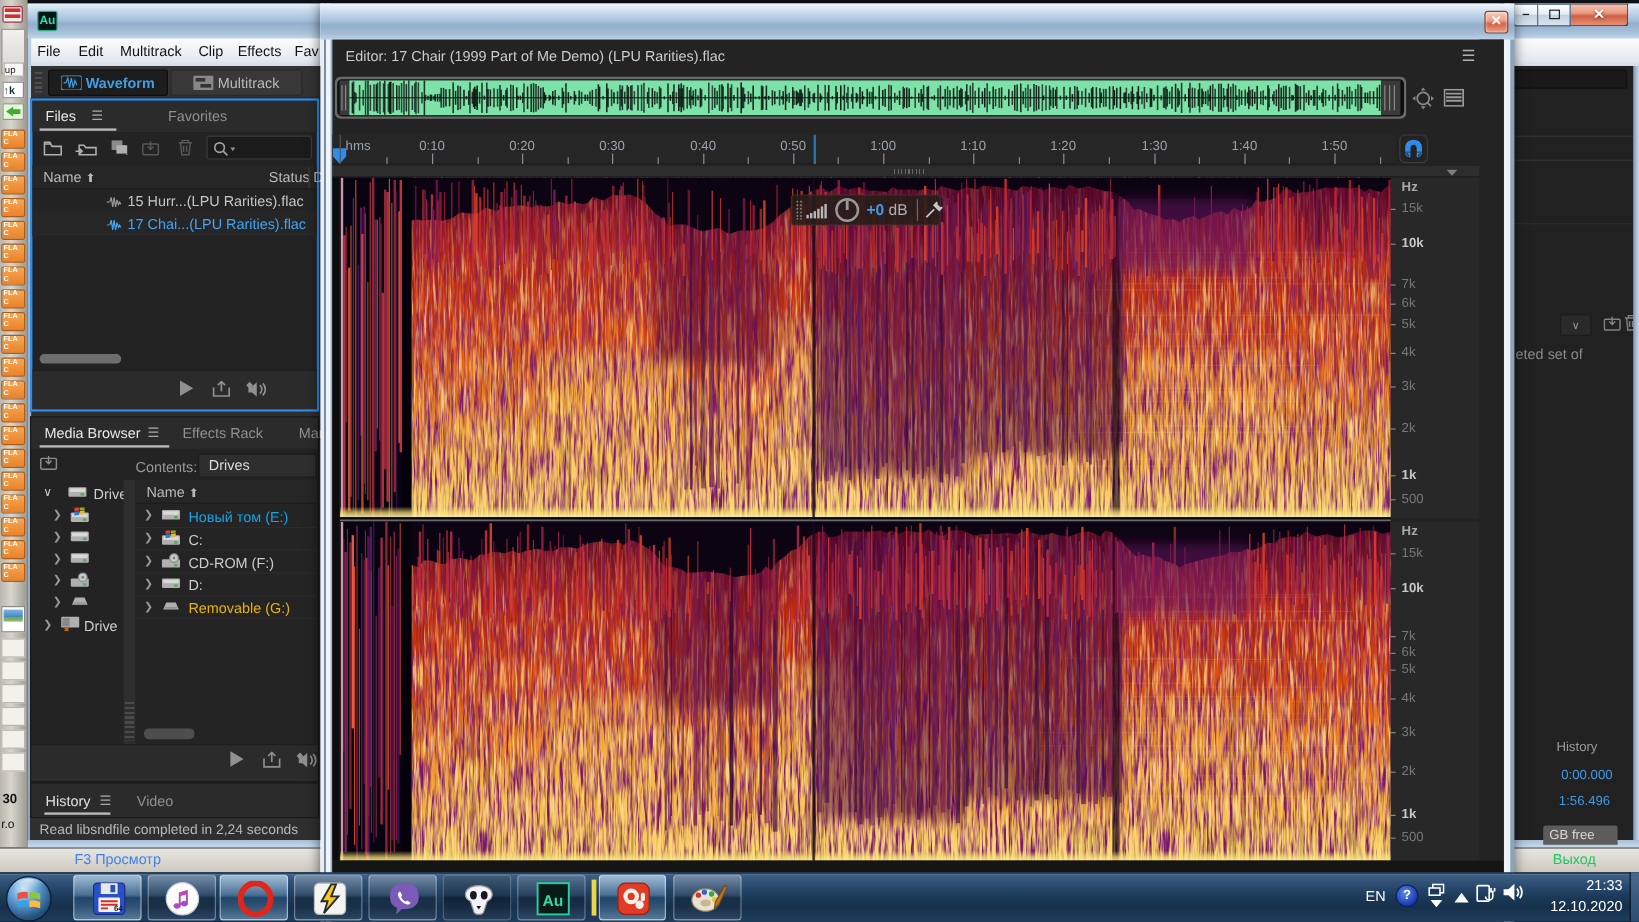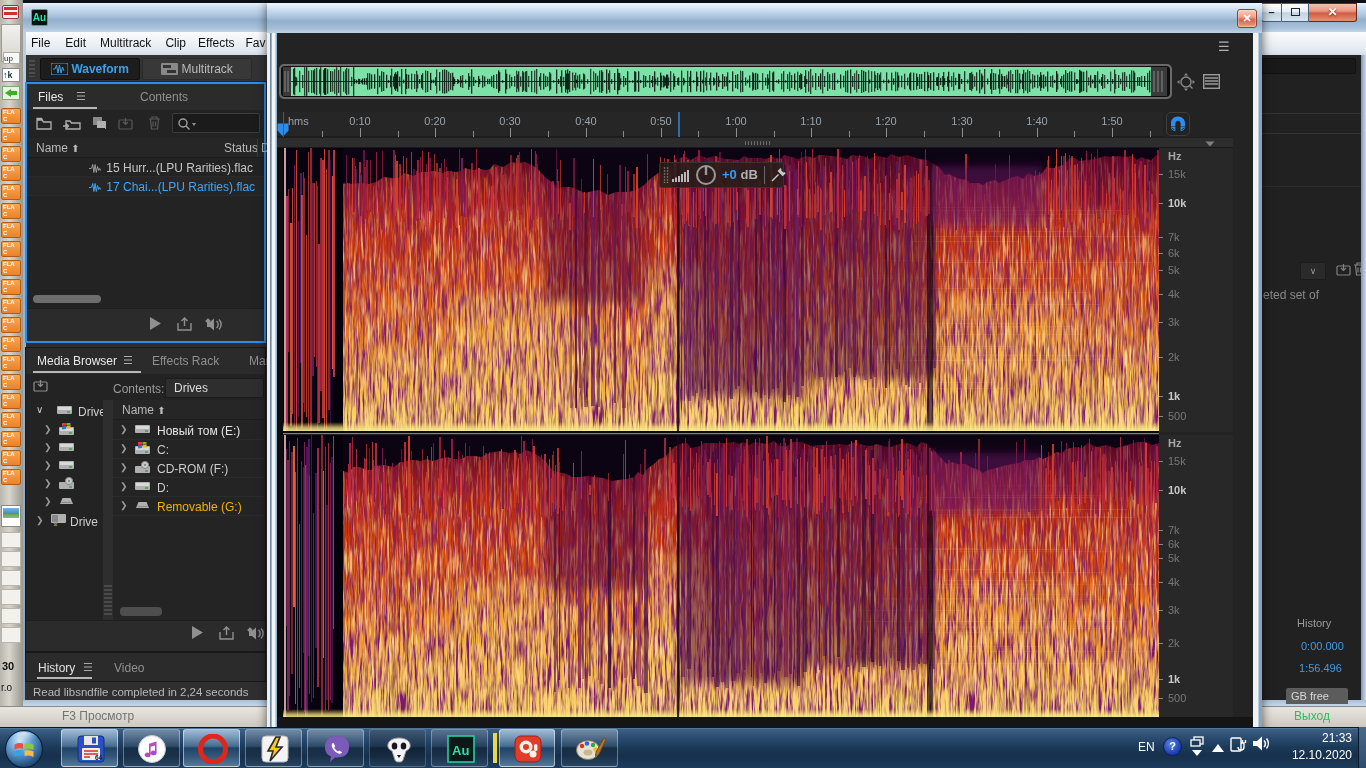--- a/index.html
+++ b/index.html
@@ -41,21 +41,21 @@
     <div class="" style="position:absolute;left:3px;top:508px;width:16px;height:10px;background:linear-gradient(#7ab4e0,#4a88c0 60%,#6aa05a 60%,#8cc070)"></div>
     <div class="" style="position:absolute;left:1px;top:532px;width:20px;height:16px;background:#f2f1ec;border:1px solid #b8b5ad"></div>
     <div class="" style="position:absolute;left:1px;top:551px;width:20px;height:16px;background:#f2f1ec;border:1px solid #b8b5ad"></div>
     <div class="" style="position:absolute;left:1px;top:570px;width:20px;height:16px;background:#f2f1ec;border:1px solid #b8b5ad"></div>
     <div class="" style="position:absolute;left:1px;top:589px;width:20px;height:16px;background:#f2f1ec;border:1px solid #b8b5ad"></div>
     <div class="" style="position:absolute;left:1px;top:608px;width:20px;height:16px;background:#f2f1ec;border:1px solid #b8b5ad"></div>
     <div class="" style="position:absolute;left:1px;top:627px;width:20px;height:16px;background:#f2f1ec;border:1px solid #b8b5ad"></div>
     <div class="" style="position:absolute;left:2px;top:660px;width:20px;height:14px;font-size:11px;color:#111;font-weight:bold">30</div>
     <div class="" style="position:absolute;left:1px;top:682px;width:22px;height:12px;font-size:10px;color:#111">r.o</div>
     <div class="" style="position:absolute;left:0;top:706px;width:1366px;height:21px;background:linear-gradient(#e8e6e0,#cdc9c0);border-top:1px solid #8a8a8a"></div>
-    <div class="" style="position:absolute;left:62px;top:709px;width:140px;height:14px;font-size:12px;color:#737373">F3 Просмотр</div>
+    <div class="" style="position:absolute;left:62px;top:709px;width:140px;height:14px;font-size:12px;color:#3b82f6">F3 Просмотр</div>
     <div class="" style="position:absolute;left:712px;top:707px;width:1px;height:19px;background:#999"></div>
     <div class="" style="position:absolute;left:1294px;top:709px;width:60px;height:14px;font-size:12px;color:#22c55e">Выход</div>
     <div class="" style="position:absolute;left:23px;top:3px;width:1343px;height:703px;background:linear-gradient(#c2d4e8,#9db6d0 30%,#8aa6c4)"></div>
     <div class="" style="position:absolute;left:23px;top:3px;width:1343px;height:29px;background:linear-gradient(#e9f2fb 0%,#cfdff1 15%,#a9c3dd 45%,#93afcc 58%,#a9c2da 85%,#c0d4e8 100%)"></div>
     <div class="" style="position:absolute;left:31px;top:9px;width:17px;height:17px;background:#071310;border:1px solid #20b890;border-radius:2px;color:#2adfae;font-size:10px;font-weight:bold;text-align:center;line-height:15px">Au</div>
     <div class="" style="position:absolute;left:1261px;top:3px;width:21px;height:19px;background:linear-gradient(#fdfeff 0%,#e7eef6 45%,#c3d3e2 52%,#d7e4ef 100%);border:1px solid #4a617a;border-radius:0 0 0 3px;color:#222;font-size:11px;text-align:center;line-height:17px;font-weight:bold">–</div>
     <div class="" style="position:absolute;left:1282px;top:3px;width:27px;height:19px;background:linear-gradient(#fdfeff 0%,#e7eef6 45%,#c3d3e2 52%,#d7e4ef 100%);border:1px solid #4a617a;border-left:none;color:#222;font-size:9px;text-align:center;line-height:18px"><span style="display:inline-block;width:9px;height:8px;border:1px solid #222"></span></div>
     <div class="" style="position:absolute;left:1309px;top:3px;width:48px;height:19px;background:linear-gradient(#f6c0ae 0%,#ea9a85 40%,#ce5f45 55%,#e59175 100%);border:1px solid #5a2a1a;border-left:none;border-radius:0 0 3px 0;color:#fff;font-size:12px;text-align:center;line-height:17px;font-weight:bold;text-shadow:0 1px 2px #802a10">✕</div>
     <div class="" style="position:absolute;left:26px;top:32px;width:1340px;height:23px;background:linear-gradient(#fbfcfd,#e3e9f1 80%,#d4dce8)"><span style="display:inline-block;font-size:12px;color:#111;padding:4px 0 0 0;margin-left:5px">File</span><span style="display:inline-block;font-size:12px;color:#111;padding:4px 0 0 0;margin-left:15px">Edit</span><span style="display:inline-block;font-size:12px;color:#111;padding:4px 0 0 0;margin-left:14px">Multitrack</span><span style="display:inline-block;font-size:12px;color:#111;padding:4px 0 0 0;margin-left:14px">Clip</span><span style="display:inline-block;font-size:12px;color:#111;padding:4px 0 0 0;margin-left:12px">Effects</span><span style="display:inline-block;font-size:12px;color:#111;padding:4px 0 0 0;margin-left:11px">Fav</span></div>
     <div class="" style="position:absolute;left:26px;top:55px;width:1337px;height:645px;background:#2e2e2e"></div>
@@ -69,21 +69,21 @@
     <div class="" style="position:absolute;left:142px;top:58px;width:110px;height:22px;background:#383838;border:1px solid #2a2a2a;border-radius:2px;font-size:12px;color:#bbb;text-align:center;line-height:20px"><svg width="17" height="12" style="vertical-align:-2px">
         <rect x="0" y="0" width="17" height="12" rx="1" fill="#888"></rect>
         <rect x="2" y="2" width="8" height="3" fill="#333"></rect>
         <rect x="6" y="7" width="9" height="3" fill="#333"></rect>
       </svg> Multitrack</div>
     <div class="" style="position:absolute;left:25px;top:82px;width:241px;height:261px;background:#232323;border:2px solid #2f8de9"></div>
     <div class="" style="position:absolute;left:27px;top:84px;width:237px;height:26px;background:#2b2b2b"></div>
     <div class="" style="position:absolute;left:38px;top:90px;width:40px;height:14px;font-size:12px;color:#e8e8e8">Files</div>
     <div class="" style="position:absolute;left:76px;top:90px;width:16px;height:14px;font-size:11px;color:#aaa">☰</div>
     <div class="" style="position:absolute;left:33px;top:107px;width:64px;height:2px;background:#b8b8b8"></div>
-    <div class="" style="position:absolute;left:140px;top:90px;width:70px;height:14px;font-size:12px;color:#909090">Contents</div>
+    <div class="" style="position:absolute;left:140px;top:90px;width:70px;height:14px;font-size:12px;color:#909090">Favorites</div>
     <div class="" style="position:absolute;left:36px;top:117px;width:18px;height:14px"><svg width="16" height="13">
         <path d="M1 3 h5 l1.5 2 H15 v7 H1 z M1 3 v-1.5 h4.5 l1 1.5" fill="none" stroke="#b0b0b0" stroke-width="1.3"></path>
       </svg></div>
     <div class="" style="position:absolute;left:62px;top:117px;width:20px;height:14px"><svg width="19" height="13">
         <path d="M4 4 h4 l1.5 2 H18 v6 H4 z" fill="none" stroke="#b0b0b0" stroke-width="1.3"></path>
         <path d="M1 9 l5 0 M4 6.5 l2.5 2.5 L4 11.5" stroke="#b0b0b0" fill="none" stroke-width="1.3"></path>
       </svg></div>
     <div class="" style="position:absolute;left:92px;top:116px;width:18px;height:15px"><svg width="15" height="13">
         <rect x="1" y="1" width="9" height="8" fill="#8a8a8a"></rect>
         <rect x="5" y="5" width="9" height="7" fill="#b0b0b0"></rect>
@@ -197,21 +197,21 @@
     <div class="" style="position:absolute;left:113px;top:400px;width:151px;height:220px;background:#242424"></div>
     <div class="" style="position:absolute;left:113px;top:400px;width:151px;height:20px;background:#262626;border-bottom:1px solid #1d1d1d"></div>
     <div class="" style="position:absolute;left:122px;top:403px;width:60px;height:14px;font-size:12px;color:#b9b9b9">Name <span style="font-size:10px">⬆</span></div>
     <div class="" style="position:absolute;left:113px;top:421px;width:151px;height:19px;border-bottom:1px solid #2b2b2b"></div>
     <div class="" style="position:absolute;left:120px;top:424px;width:10px;height:12px;font-size:9px;color:#999">❯</div>
     <div class="" style="position:absolute;left:134px;top:423px;width:18px;height:14px"><svg width="17" height="12">
         <rect x="1" y="2" width="15" height="8" rx="1" fill="#b0b0b0"></rect>
         <rect x="2" y="3" width="13" height="3" fill="#d8d8d8"></rect>
         <rect x="11" y="7" width="3" height="2" fill="#5a5"></rect>
       </svg></div>
-    <div class="" style="position:absolute;left:157px;top:424px;width:105px;height:13px;font-size:12px;color:#e5e5e5">Новый том (E:)</div>
+    <div class="" style="position:absolute;left:157px;top:424px;width:105px;height:13px;font-size:12px;color:#0ea5e9">Новый том (E:)</div>
     <div class="" style="position:absolute;left:113px;top:440px;width:151px;height:19px;border-bottom:1px solid #2b2b2b"></div>
     <div class="" style="position:absolute;left:120px;top:443px;width:10px;height:12px;font-size:9px;color:#999">❯</div>
     <div class="" style="position:absolute;left:134px;top:442px;width:18px;height:14px"><svg width="17" height="13">
         <rect x="1" y="4" width="15" height="8" rx="1" fill="#b0b0b0"></rect>
         <rect x="2" y="5" width="13" height="3" fill="#d8d8d8"></rect>
         <rect x="11" y="9" width="3" height="2" fill="#5a5"></rect>
         <g transform="translate(4,0)">
           <rect x="0" y="0" width="4" height="3" fill="#e33e2b" transform="skewY(-8)"></rect>
           <rect x="4.5" y="0" width="4" height="3" fill="#7db72a" transform="skewY(-8)"></rect>
           <rect x="0" y="3.5" width="4" height="3" fill="#2a7bd7" transform="skewY(-8)"></rect>
@@ -280,20 +280,21 @@
       </svg></div>
     <div class="" style="position:absolute;left:1263px;top:288px;width:90px;height:14px;font-size:12px;color:#8a8a8a">eted set of</div>
     <div class="" style="position:absolute;left:1297px;top:617px;width:60px;height:13px;font-size:11px;color:#9a9a9a">History</div>
     <div class="" style="position:absolute;left:1301px;top:640px;width:60px;height:13px;font-size:11px;color:#3f9ae8">0:00.000</div>
     <div class="" style="position:absolute;left:1299px;top:662px;width:60px;height:13px;font-size:11px;color:#3f9ae8">1:56.496</div>
     <div class="" style="position:absolute;left:1286px;top:688px;width:62px;height:16px;background:#5c5c5c;border-radius:2px 2px 0 0;font-size:11px;color:#d8d8d8;padding:2px 0 0 5px">GB free</div>
     <div class="" style="position:absolute;left:267px;top:3px;width:995px;height:765px;background:linear-gradient(90deg,#e8eff6 0,#e8eff6 3px,#8fa5bb 3px,#5a6a7a 4px,#f0f5fa 5px,#f0f5fa 8px,#93b0ca 9px,#93b0ca 983px,#55687c 984px,#55687c 986px,#eef3f8 986px,#eef3f8 991px,#8aa4be 992px,#8aa4be 995px);box-shadow:0 0 10px rgba(0,0,0,0.6)"></div>
     <div class="" style="position:absolute;left:267px;top:3px;width:995px;height:30px;background:linear-gradient(#f0f6fc 0%,#d4e3f3 18%,#a8c2dc 48%,#92aeca 60%,#a6bed6 85%,#bed2e6 100%)"></div>
     <div class="" style="position:absolute;left:1237px;top:9px;width:20px;height:19px;background:linear-gradient(#f7cdbc 0%,#eda28c 40%,#d4654a 58%,#e8a184 100%);border:1px solid #8a4534;border-radius:3px;color:#fff;font-size:11px;font-weight:bold;text-align:center;line-height:17px;box-shadow:inset 0 0 2px #fff">✕</div>
     <div class="" style="position:absolute;left:277px;top:33px;width:976px;height:735px;background:#232323"></div>
+    <div class="" style="position:absolute;left:288px;top:40px;width:700px;height:15px;font-size:12px;color:#cccccc">Editor: 17 Chair (1999 Part of Me Demo) (LPU Rarities).flac</div>
     <div class="" style="position:absolute;left:1218px;top:39px;width:18px;height:16px;font-size:13px;color:#b0b0b0">☰</div>
     <div class="" style="position:absolute;left:279px;top:63px;width:893px;height:37px"><svg width="893" height="37">
         <rect x="0" y="1" width="893" height="35" rx="5" fill="#6a6a6a"></rect>
         <rect x="2" y="3" width="889" height="31" rx="4" fill="#0c0f0d"></rect>
         <rect x="12" y="4" width="860" height="29" fill="#7de2a8"></rect>
         <path d="M12 18.5 h860" stroke="#07100a" stroke-width="0.8"></path>
         <rect x="14" y="5.7" width="1.3" height="25.6" fill="#0a120c" opacity="0.90"></rect>
         <rect x="15" y="4.7" width="1.3" height="27.6" fill="#0a120c" opacity="0.78"></rect>
         <rect x="16" y="13.6" width="1.3" height="9.8" fill="#0a120c" opacity="0.78"></rect>
         <rect x="17" y="14.6" width="1.3" height="7.7" fill="#0a120c" opacity="0.78"></rect>
@@ -2264,21 +2265,21 @@
           <rect x="7" y="8" width="2" height="6"></rect>
           <rect x="10" y="6" width="2" height="8"></rect>
           <rect x="13" y="4" width="2" height="10"></rect>
           <rect x="16" y="2" width="2" height="12"></rect>
         </g>
       </svg></div>
     <div class="" style="position:absolute;left:695px;top:164px;width:22px;height:22px"><svg width="22" height="22">
         <circle cx="11" cy="11" r="9" fill="none" stroke="#999" stroke-width="2"></circle>
         <path d="M11 11 V3" stroke="#999" stroke-width="2.4"></path>
       </svg></div>
-    <div class="" style="position:absolute;left:722px;top:167px;width:45px;height:15px;font-size:13px;font-weight:bold;color:#3f9ae8">+0 <span style="color:#b0b0b0;font-weight:bold">dB</span></div>
+    <div class="" style="position:absolute;left:722px;top:167px;width:45px;height:15px;font-size:13px;font-weight:bold;color:#3f9ae8">+0 <span style="color:#b0b0b0;font-weight:normal">dB</span></div>
     <div class="" style="position:absolute;left:764px;top:166px;width:1px;height:18px;background:#666"></div>
     <div class="" style="position:absolute;left:770px;top:166px;width:16px;height:17px"><svg width="16" height="17">
         <path d="M2 15 L8.5 8.5" stroke="#c8c8c8" stroke-width="1.4"></path>
         <path d="M7.5 5 l3 -3 1.2 1.2 -0.8 0.8 2.8 2.8 0.8-0.8 1.2 1.2 -3 3 z" fill="#c8c8c8"></path>
       </svg></div>
     <div class="" style="position:absolute;left:1361px;top:55px;width:5px;height:645px;background:linear-gradient(90deg,#7e98b6,#ccdaea)"></div>
     <div class="" style="position:absolute;left:0;top:727px;width:1366px;height:41px;background:linear-gradient(#7094b8 0%,#3c5f84 6%,#28486c 30%,#1b3a58 50%,#16304c 70%,#1e3c5c 100%)"></div>
     <div class="" style="position:absolute;left:0;top:727px;width:1366px;height:1px;background:#0c1828"></div>
     <div style="position:absolute;left:1px;top:728px;width:44px;height:40px"><svg width="46" height="42" viewBox="0 0 46 42">
         <defs>

